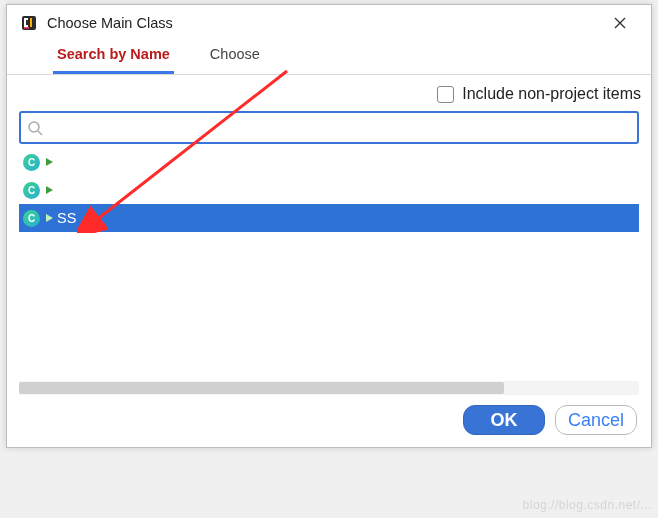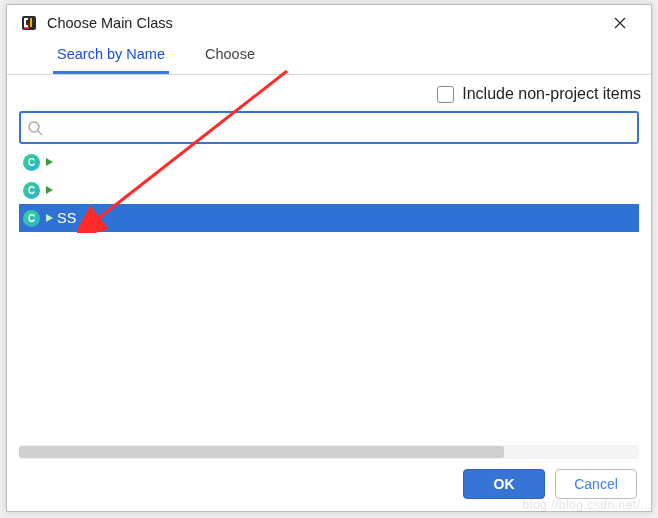--- a/index.html
+++ b/index.html
@@ -1,18 +1,18 @@
 <!DOCTYPE html>
 <html><head>
 <meta charset="utf-8">
 <style>
   * { box-sizing: border-box; margin: 0; padding: 0; font-family: "Segoe UI", Arial, sans-serif; }
   body { background: #f0f0f0; width: 658px; height: 518px; overflow: hidden; position: relative; }
   .dialog {
-    position: absolute; left: 6px; top: 4px; width: 646px; height: 508px;
+    position: absolute; left: 6px; top: 4px; width: 646px; height: 444px;
     background: #fff; border: 1px solid #bdbdbd; box-shadow: 0 0 6px rgba(0,0,0,0.15);
   }
   .titlebar {
     height: 36px; display: flex; align-items: center; padding: 0 10px 0 14px;
   }
   .app-icon {
     width: 16px; height: 16px; margin-right: 10px; display: inline-flex;
   }
   .title-text { font-size: 14.5px; color: #222; flex: 1; }
   .close-btn {
@@ -20,21 +20,21 @@
     font-size: 16px; color: #333; cursor: pointer;
   }
   .tabs-row {
     display: flex; align-items: flex-end; height: 34px; padding-left: 46px;
     border-bottom: 1px solid #d8d8d8;
   }
   .tab {
     padding: 0 4px 9px 4px; margin-right: 32px; font-size: 14.5px; color: #444; cursor: pointer;
     border-bottom: 3px solid transparent;
   }
-  .tab.active { color: #1d4ed8; border-bottom-color: #3b78e7; font-weight: 400; }
+  .tab.active { color: #b91c1c; border-bottom-color: #3b78e7; font-weight: 700; }
   .options-row {
     display: flex; justify-content: flex-end; align-items: center;
     padding: 10px 10px 6px 0;
   }
   .checkbox {
     width: 17px; height: 17px; border: 1.5px solid #888; border-radius: 3px; margin-right: 8px;
   }
   .chk-label { font-size: 16px; color: #222; }
   .search-wrap {
     margin: 2px 12px 4px 12px;
@@ -74,21 +74,21 @@
     background: #f4f4f4;
   }
   .scrollbar-thumb {
     position: absolute; left: 0; top: 1px; height: 12px; width: 485px;
     background: #d0d0d0; border-radius: 2px;
   }
   .button-row {
     position: absolute; right: 14px; bottom: 12px; display: flex; gap: 10px;
   }
   .btn {
-    min-width: 82px; height: 30px; border-radius: 4px; font-size: 14px;
+    min-width: 82px; height: 30px; border-radius: 12px; font-size: 18px;
     display: flex; align-items: center; justify-content: center; cursor: pointer;
   }
   .btn-primary { background: #3874d6; color: #fff; font-weight: 600; border: 1px solid #2f66c0; }
   .btn-default { background: #fff; color: #3b82f6; border: 1px solid #bbb; }
   .arrow-annot {
     position: absolute; pointer-events: none;
   }
   .watermark {
     position: absolute; right: 6px; bottom: 6px; font-size: 12px; color: rgba(0,0,0,0.12);
     letter-spacing: 0.5px;

